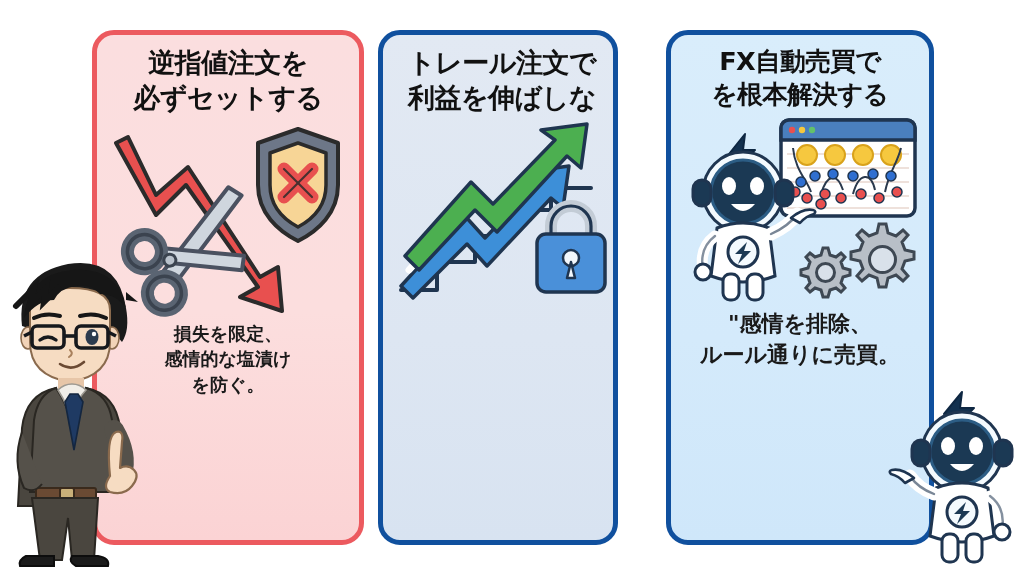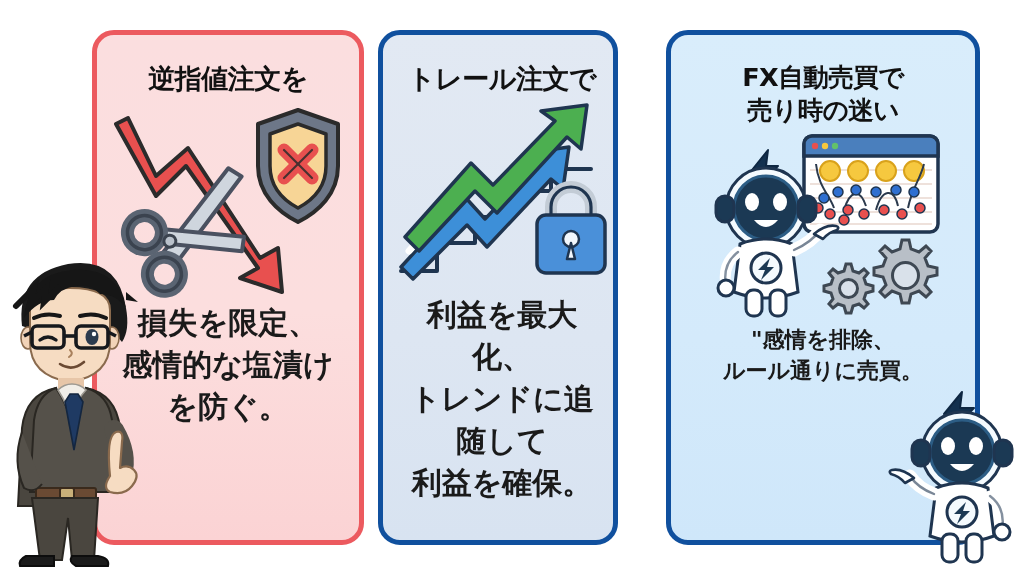--- a/index.html
+++ b/index.html
@@ -42,27 +42,27 @@
   }
   .card.c2 {
     left: 378px;
     width: 240px;
     background: linear-gradient(180deg, #e2e9f3 0%, #dde6f2 60%, #d8e3f1 100%);
     border: 5px solid #10509e;
     padding-left: 8px;
   }
   .card.c3 {
     left: 666px;
-    width: 314px;
+    width: 268px;
     background: linear-gradient(180deg, #d9edfb 0%, #d4eafb 60%, #cfe7fa 100%);
     border: 5px solid #10509e;
   }
 
   .card-title {
-    margin-top: 26px;
+    margin-top: 10px;
     width: 100%;
     text-align: center;
     font-weight: 900;
     font-size: 27px;
     line-height: 1.30;
     color: #111111;
     letter-spacing: -0.5px;
     padding: 0 6px;
     box-sizing: border-box;
   }
@@ -76,21 +76,21 @@
     justify-content: center;
   }
   .card.c1 .art { height: 200px; margin-top: 4px; }
   .card.c2 .art { height: 196px; margin-top: 0px; }
   .card.c3 .art { height: 196px; margin-top: 0px; }
 
   .card-body {
     width: 100%;
     text-align: center;
     font-weight: 800;
-    font-size: 30px;
+    font-size: 18px;
     line-height: 1.40;
     color: #1a1a1a;
     padding: 0 8px;
     box-sizing: border-box;
     margin-top: 2px;
   }
   .card.c3 .card-body { font-size: 22px; }
 
   
   .mascot-suit {
@@ -112,20 +112,21 @@
   svg { display: block; overflow: visible; }
 </style>
 </head>
 <body>
 
 <div id="stage">
 
   <div class="card c1">
     <div class="card-title">
       <div>逆指値注文を</div>
+      <div>必ずセットする</div>
     </div>
 
     <div class="art">
       <svg width="236" height="196" viewBox="0 0 236 196">
 
         <g>
           <path d="M18 16 L46 74 L78 46 L150 156 L168 146 L172 190 L130 176 L148 166 L76 64 L46 94 L6 22 Z" fill="#e8504f" stroke="#2b2b2b" stroke-width="4" stroke-linejoin="round"></path>
         </g>
 
         <g transform="translate(6,72) rotate(-8)">
@@ -159,20 +160,21 @@
     <div class="card-body">
       <div>損失を限定、</div>
       <div>感情的な塩漬け</div>
       <div>を防ぐ。</div>
     </div>
   </div>
 
   <div class="card c2">
     <div class="card-title">
       <div>トレール注文で</div>
+      <div>利益を伸ばしな</div>
     </div>
 
     <div class="art">
       <svg width="230" height="186" viewBox="0 0 230 186">
 
         <g fill="none" stroke="#1f3550" stroke-width="4" stroke-linejoin="round" stroke-linecap="round">
           <path d="M14 170 H50 V142 H88 V116 H126 V90 H164 V68 H204"></path>
         </g>
 
         <g>
@@ -188,31 +190,26 @@
         <g transform="translate(150,86)">
           <path d="M14 30 V20 A20 20 0 0 1 54 20 V30" fill="none" stroke="#c3ccd6" stroke-width="12" stroke-linecap="round"></path>
           <path d="M14 30 V20 A20 20 0 0 1 54 20 V30" fill="none" stroke="#1f3550" stroke-width="3.2" stroke-linecap="round"></path>
           <rect x="0" y="28" width="68" height="58" rx="9" fill="#4a90d9" stroke="#1f3550" stroke-width="3.5"></rect>
           <circle cx="34" cy="52" r="8" fill="#f2f7fc" stroke="#1f3550" stroke-width="2.5"></circle>
           <path d="M34 56 L30 72 H38 Z" fill="#f2f7fc" stroke="#1f3550" stroke-width="2.5" stroke-linejoin="round"></path>
         </g>
       </svg>
     </div>
 
-    <div class="card-body">
-      <div>利益を最大化、</div>
-      <div>トレンドに追随して</div>
-      <div>利益を確保。</div>
-    </div>
   </div>
 
   <div class="card c3">
     <div class="card-title">
       <div>FX自動売買で</div>
-      <div>売り時の迷い</div>
+      <div>を根本解決する</div>
     </div>
 
     <div class="art">
       <svg width="250" height="190" viewBox="0 0 250 190">
 
         <g>
           <rect x="106" y="6" width="134" height="96" rx="8" fill="#ffffff" stroke="#1f3550" stroke-width="3.5"></rect>
           <path d="M106 14 a8 8 0 0 1 8 -8 h118 a8 8 0 0 1 8 8 v12 h-134 z" fill="#4a7fbd" stroke="#1f3550" stroke-width="3.5"></path>
           <circle cx="117" cy="16" r="3.2" fill="#e8504f"></circle>
           <circle cx="127" cy="16" r="3.2" fill="#f6c83f"></circle>

